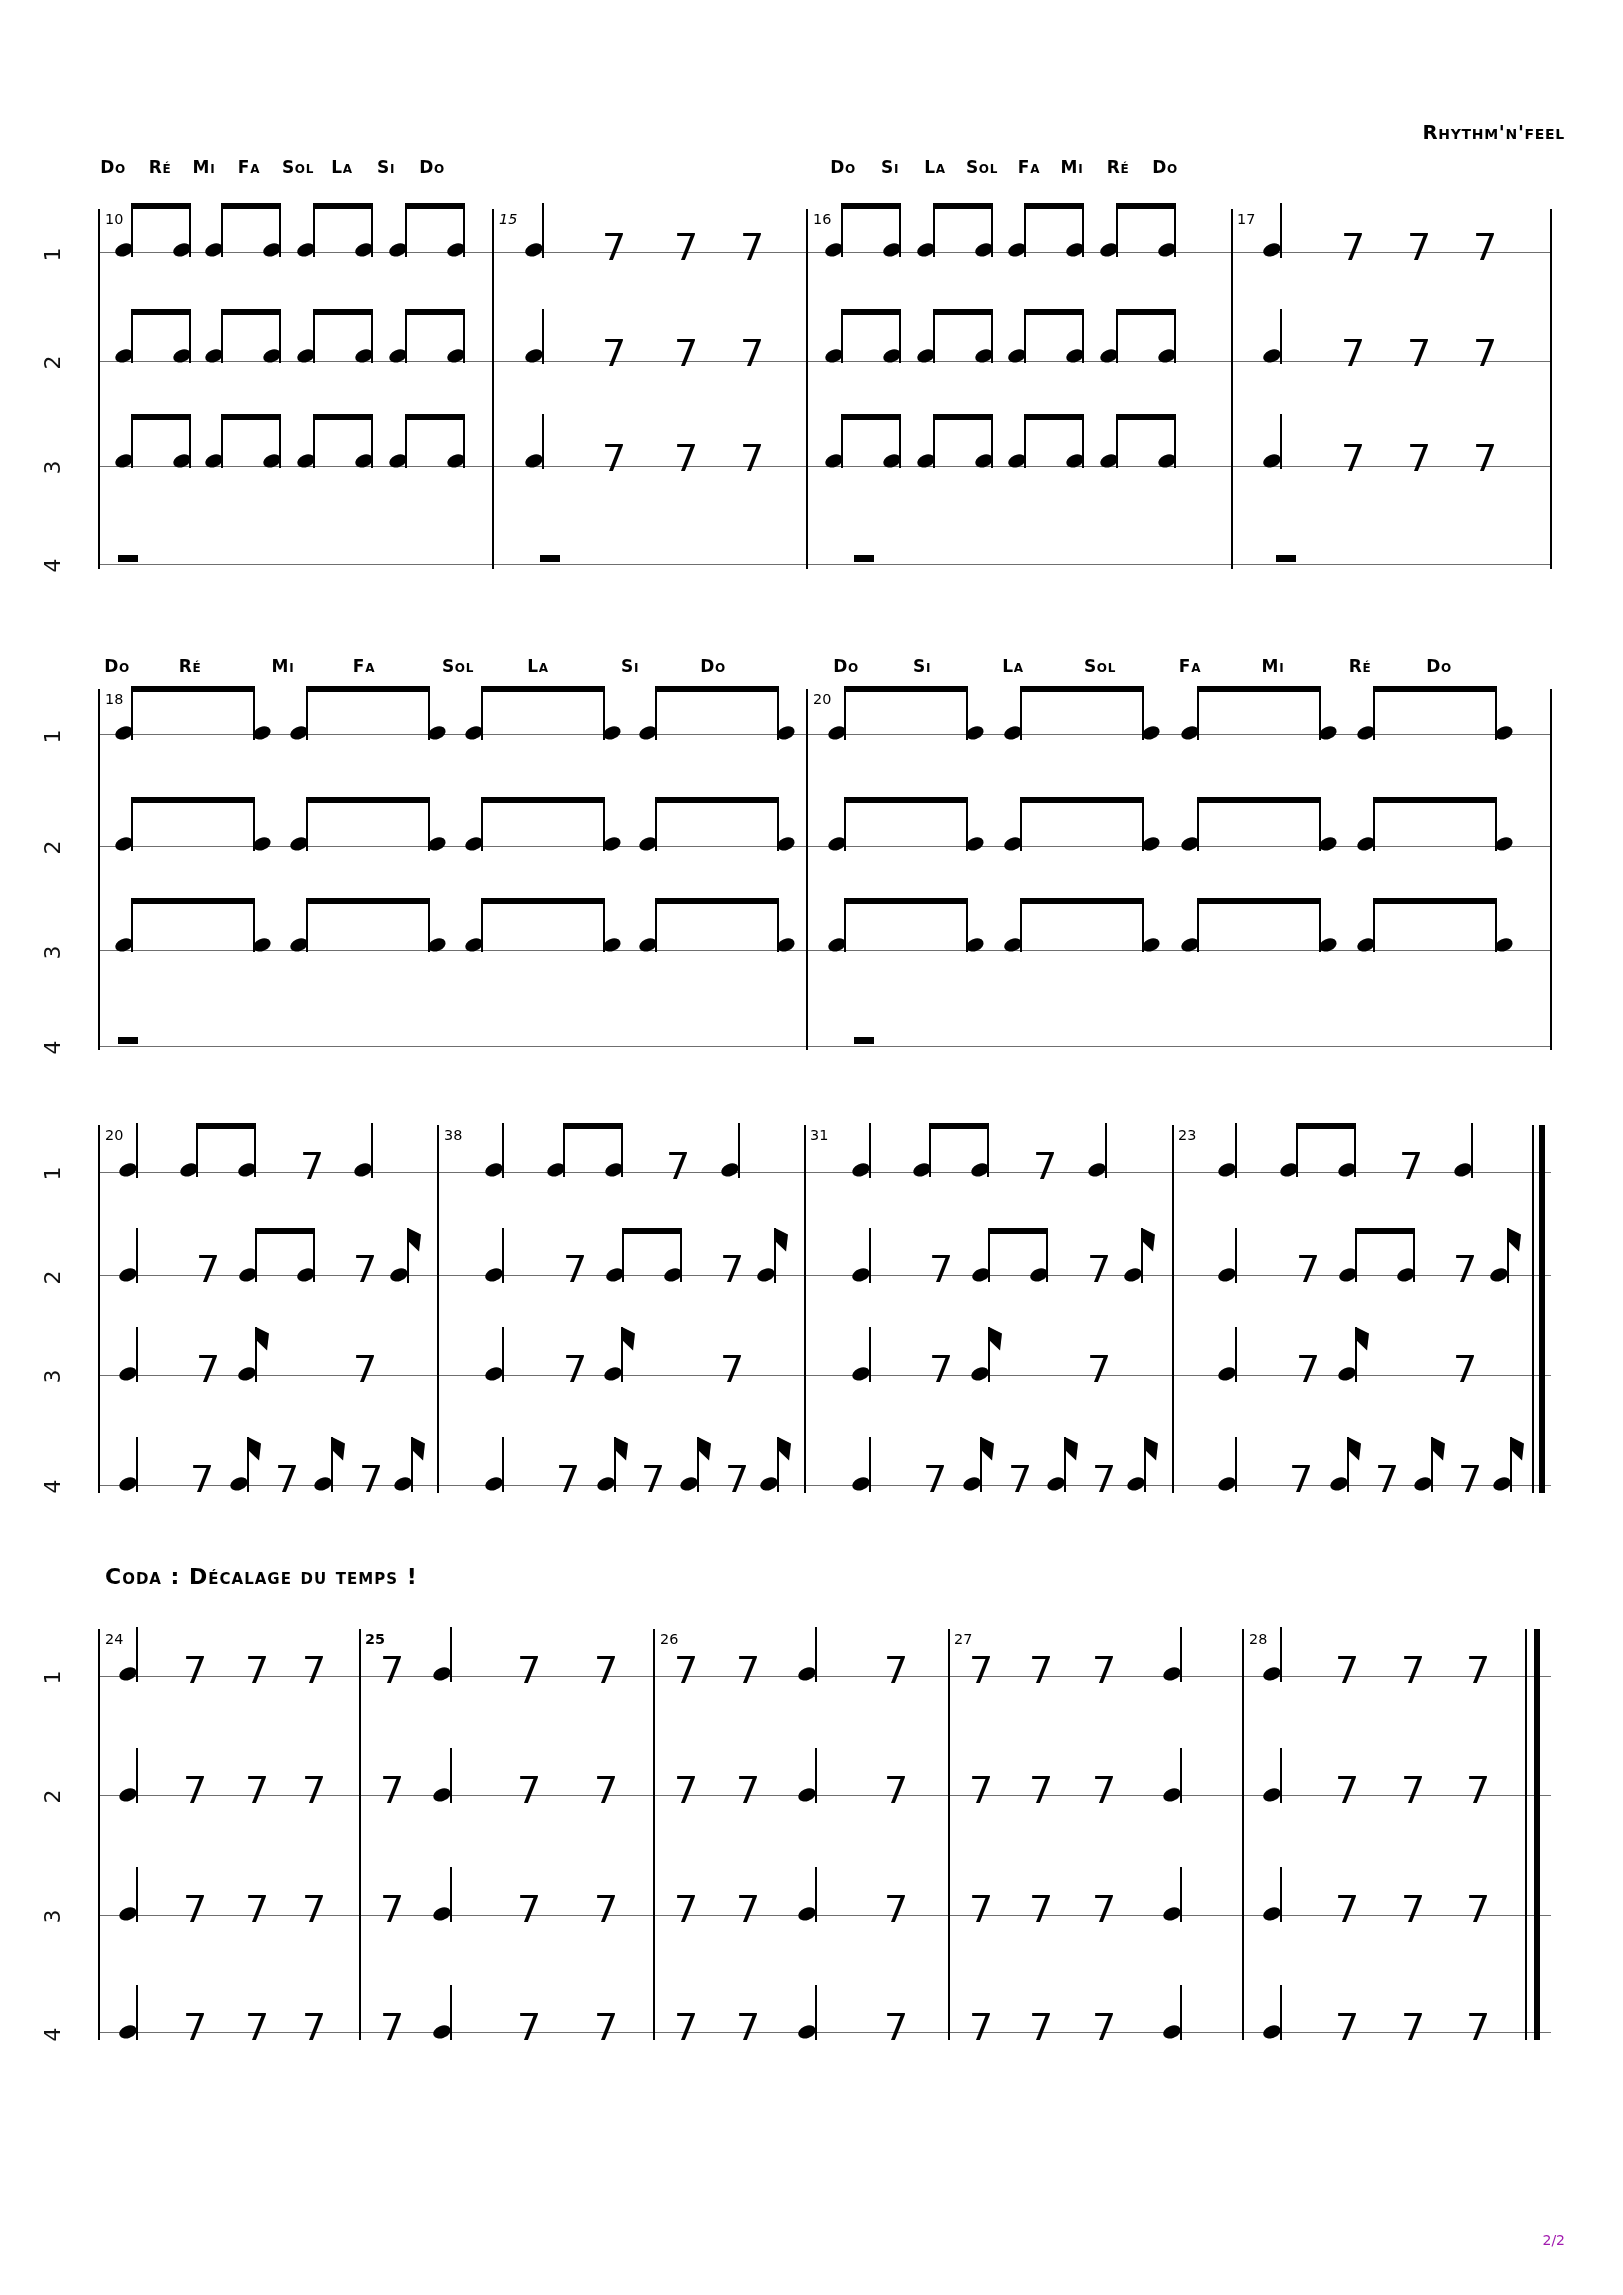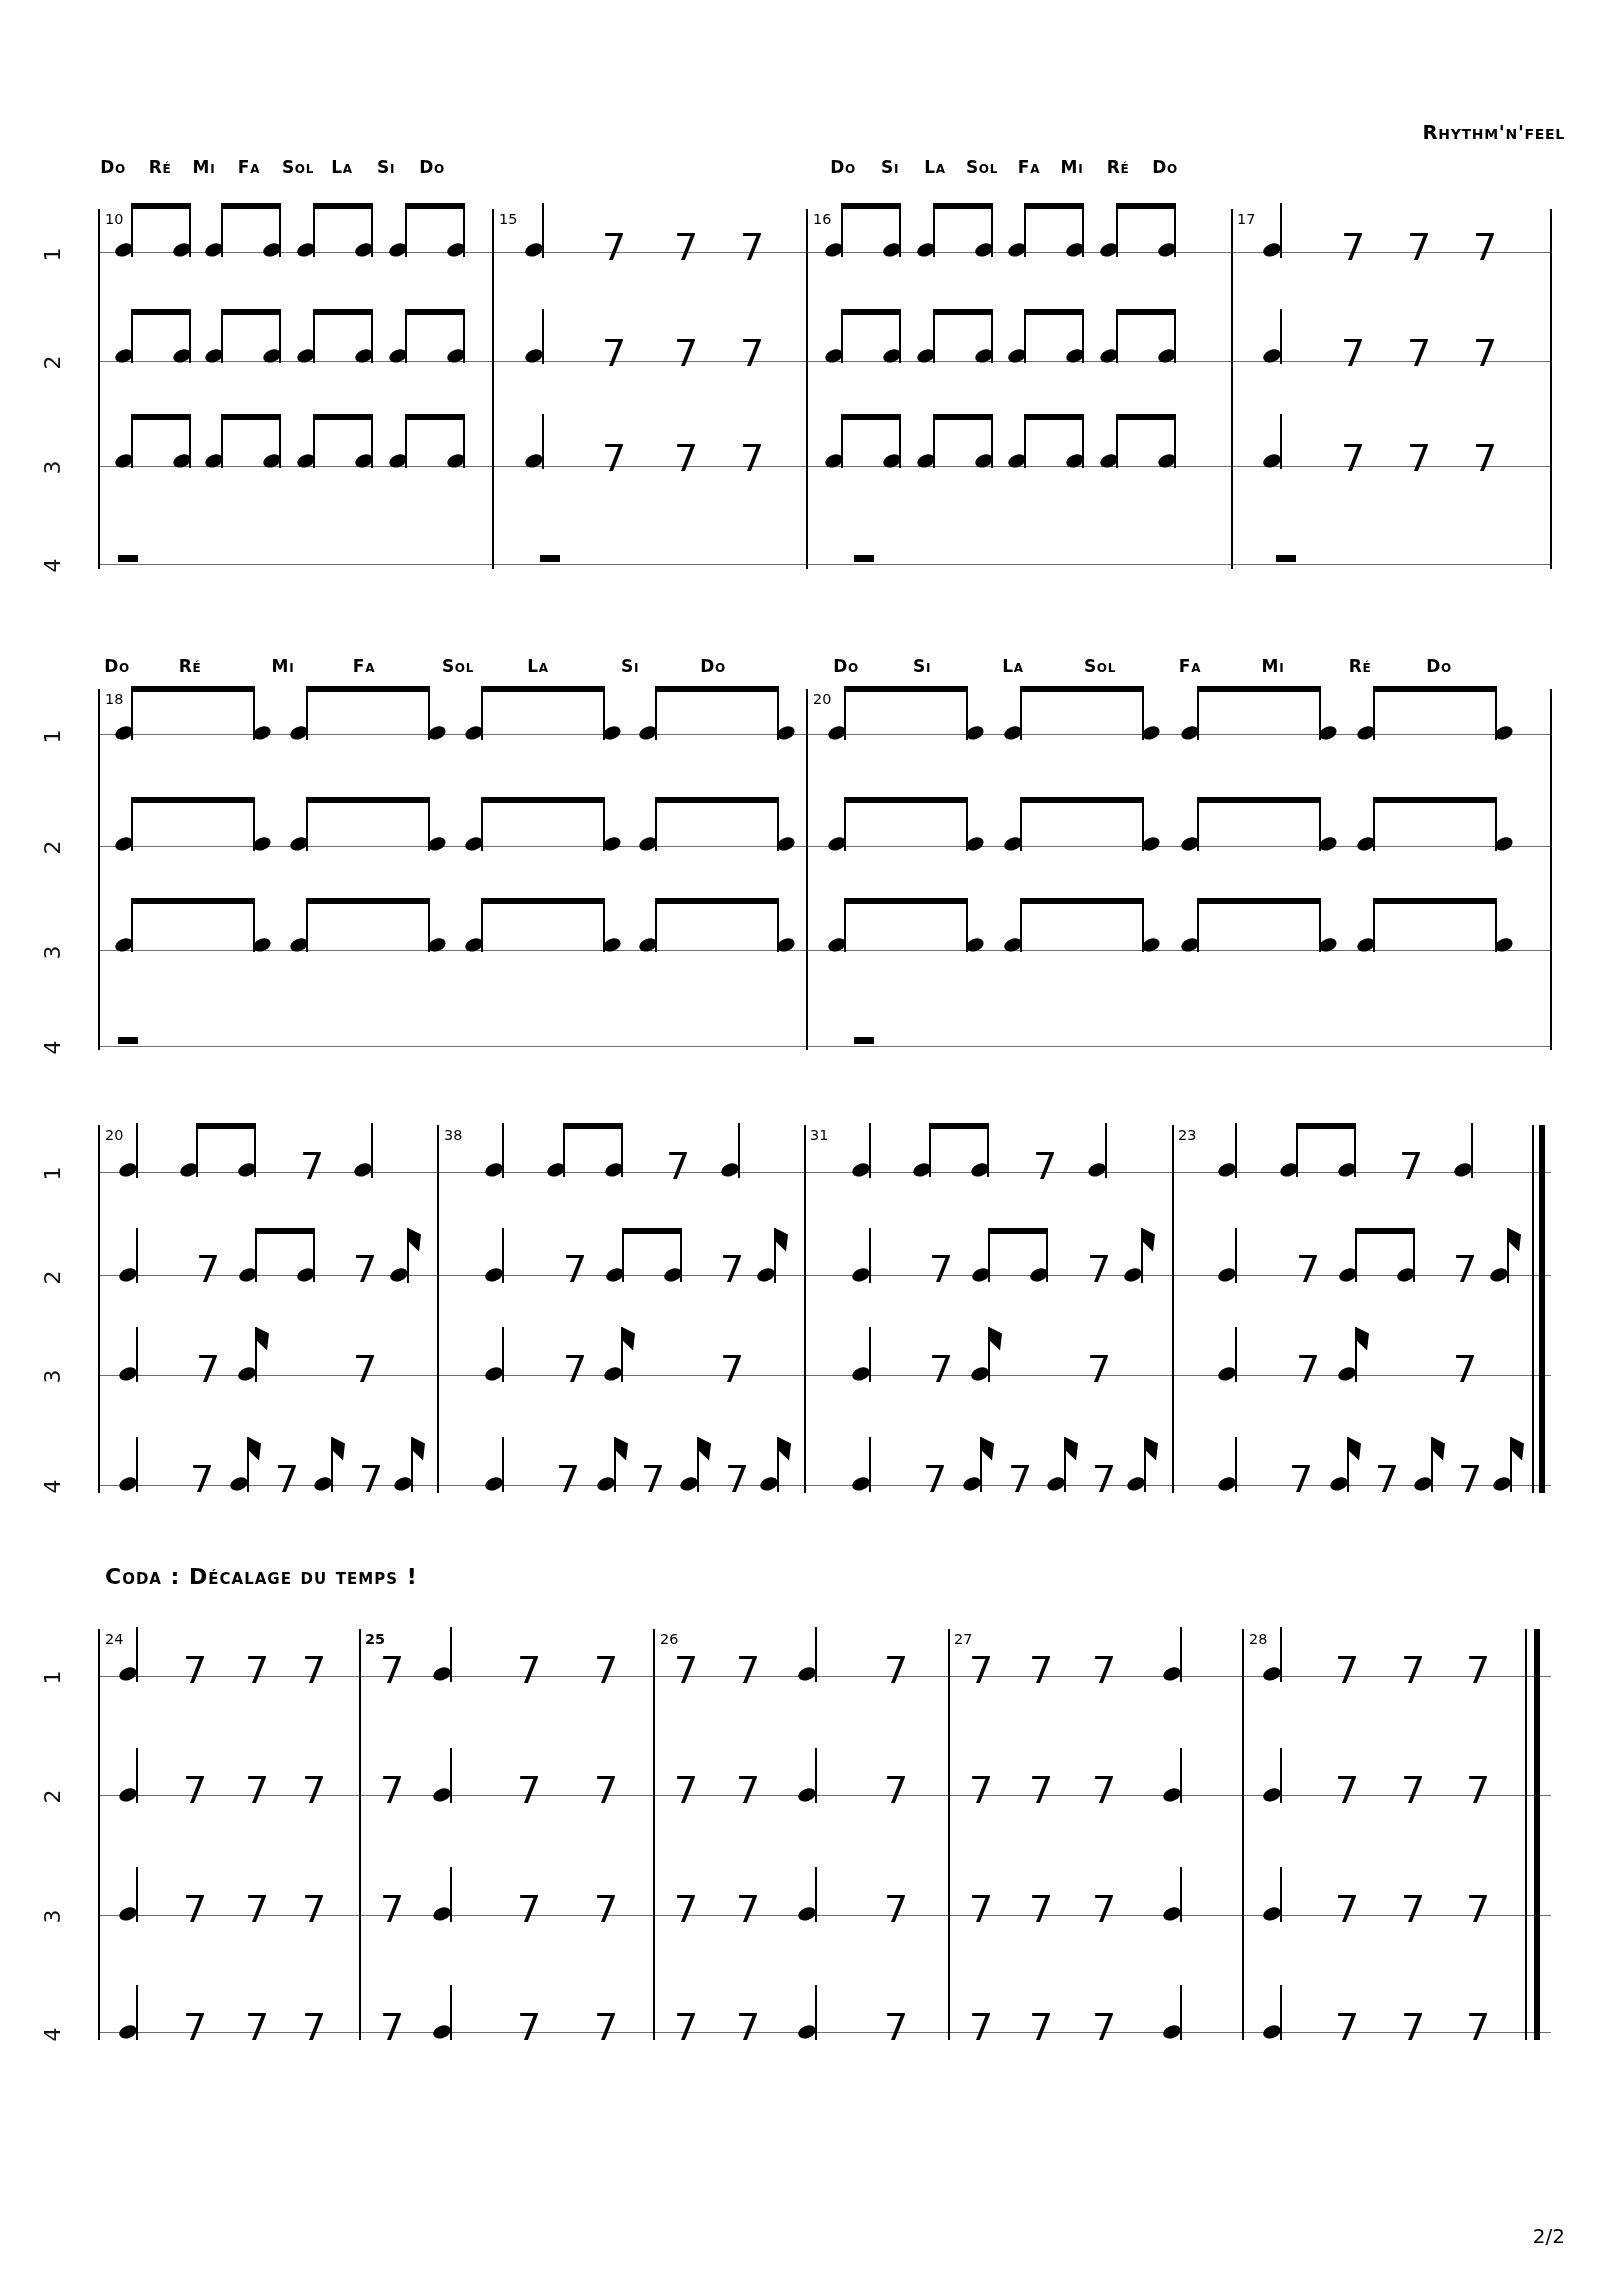--- a/index.html
+++ b/index.html
@@ -30,22 +30,22 @@
     font-weight: 700;
     font-variant: small-caps;
     letter-spacing: 0.7px;
     color: #000;
     white-space: nowrap;
   }
   .page-number {
     position: absolute;
     right: 58px;
     bottom: 47px;
-    font-size: 20px;
-    color: #000000;
+    font-size: 14px;
+    color: #a21caf;
     font-family: "DejaVu Sans", sans-serif;
   }
   .coda-label {
     position: absolute;
     left: 105px;
     top: 1564px;
     font-size: 22px;
     font-weight: 700;
     font-variant: small-caps;
     letter-spacing: 1px;
@@ -288,21 +288,21 @@
     <div class="line-label" style="left:39px; top:455px;">3</div>
     <div class="line-label" style="left:39px; top:553px;">4</div>
 
     <div class="barline" style="left:98px; top:209px; height:360px;"></div>
     <div class="barline" style="left:492px; top:209px; height:360px;"></div>
     <div class="barline" style="left:806px; top:209px; height:360px;"></div>
     <div class="barline" style="left:1231px; top:209px; height:360px;"></div>
     <div class="barline" style="left:1550px; top:209px; height:360px;"></div>
 
     <div class="measure-number" style="left:105px; top:211px;">10</div>
-    <div class="measure-number" style="left:499px; top:211px;">15</div>
+    <div class="measure-number" style="left:499px; top:211px;font-style:italic;">15</div>
     <div class="measure-number" style="left:813px; top:211px;">16</div>
     <div class="measure-number" style="left:1237px; top:211px;">17</div>
 
     <div class="beam-pair" style="left:131px; top:203px;"></div>
     <div class="beam-pair" style="left:131px; top:203px;">
         <span class="beam"></span>
         <span class="stem-l"></span>
         <span class="stem-r"></span>
         <span class="head-l"></span>
         <span class="head-r"></span>

